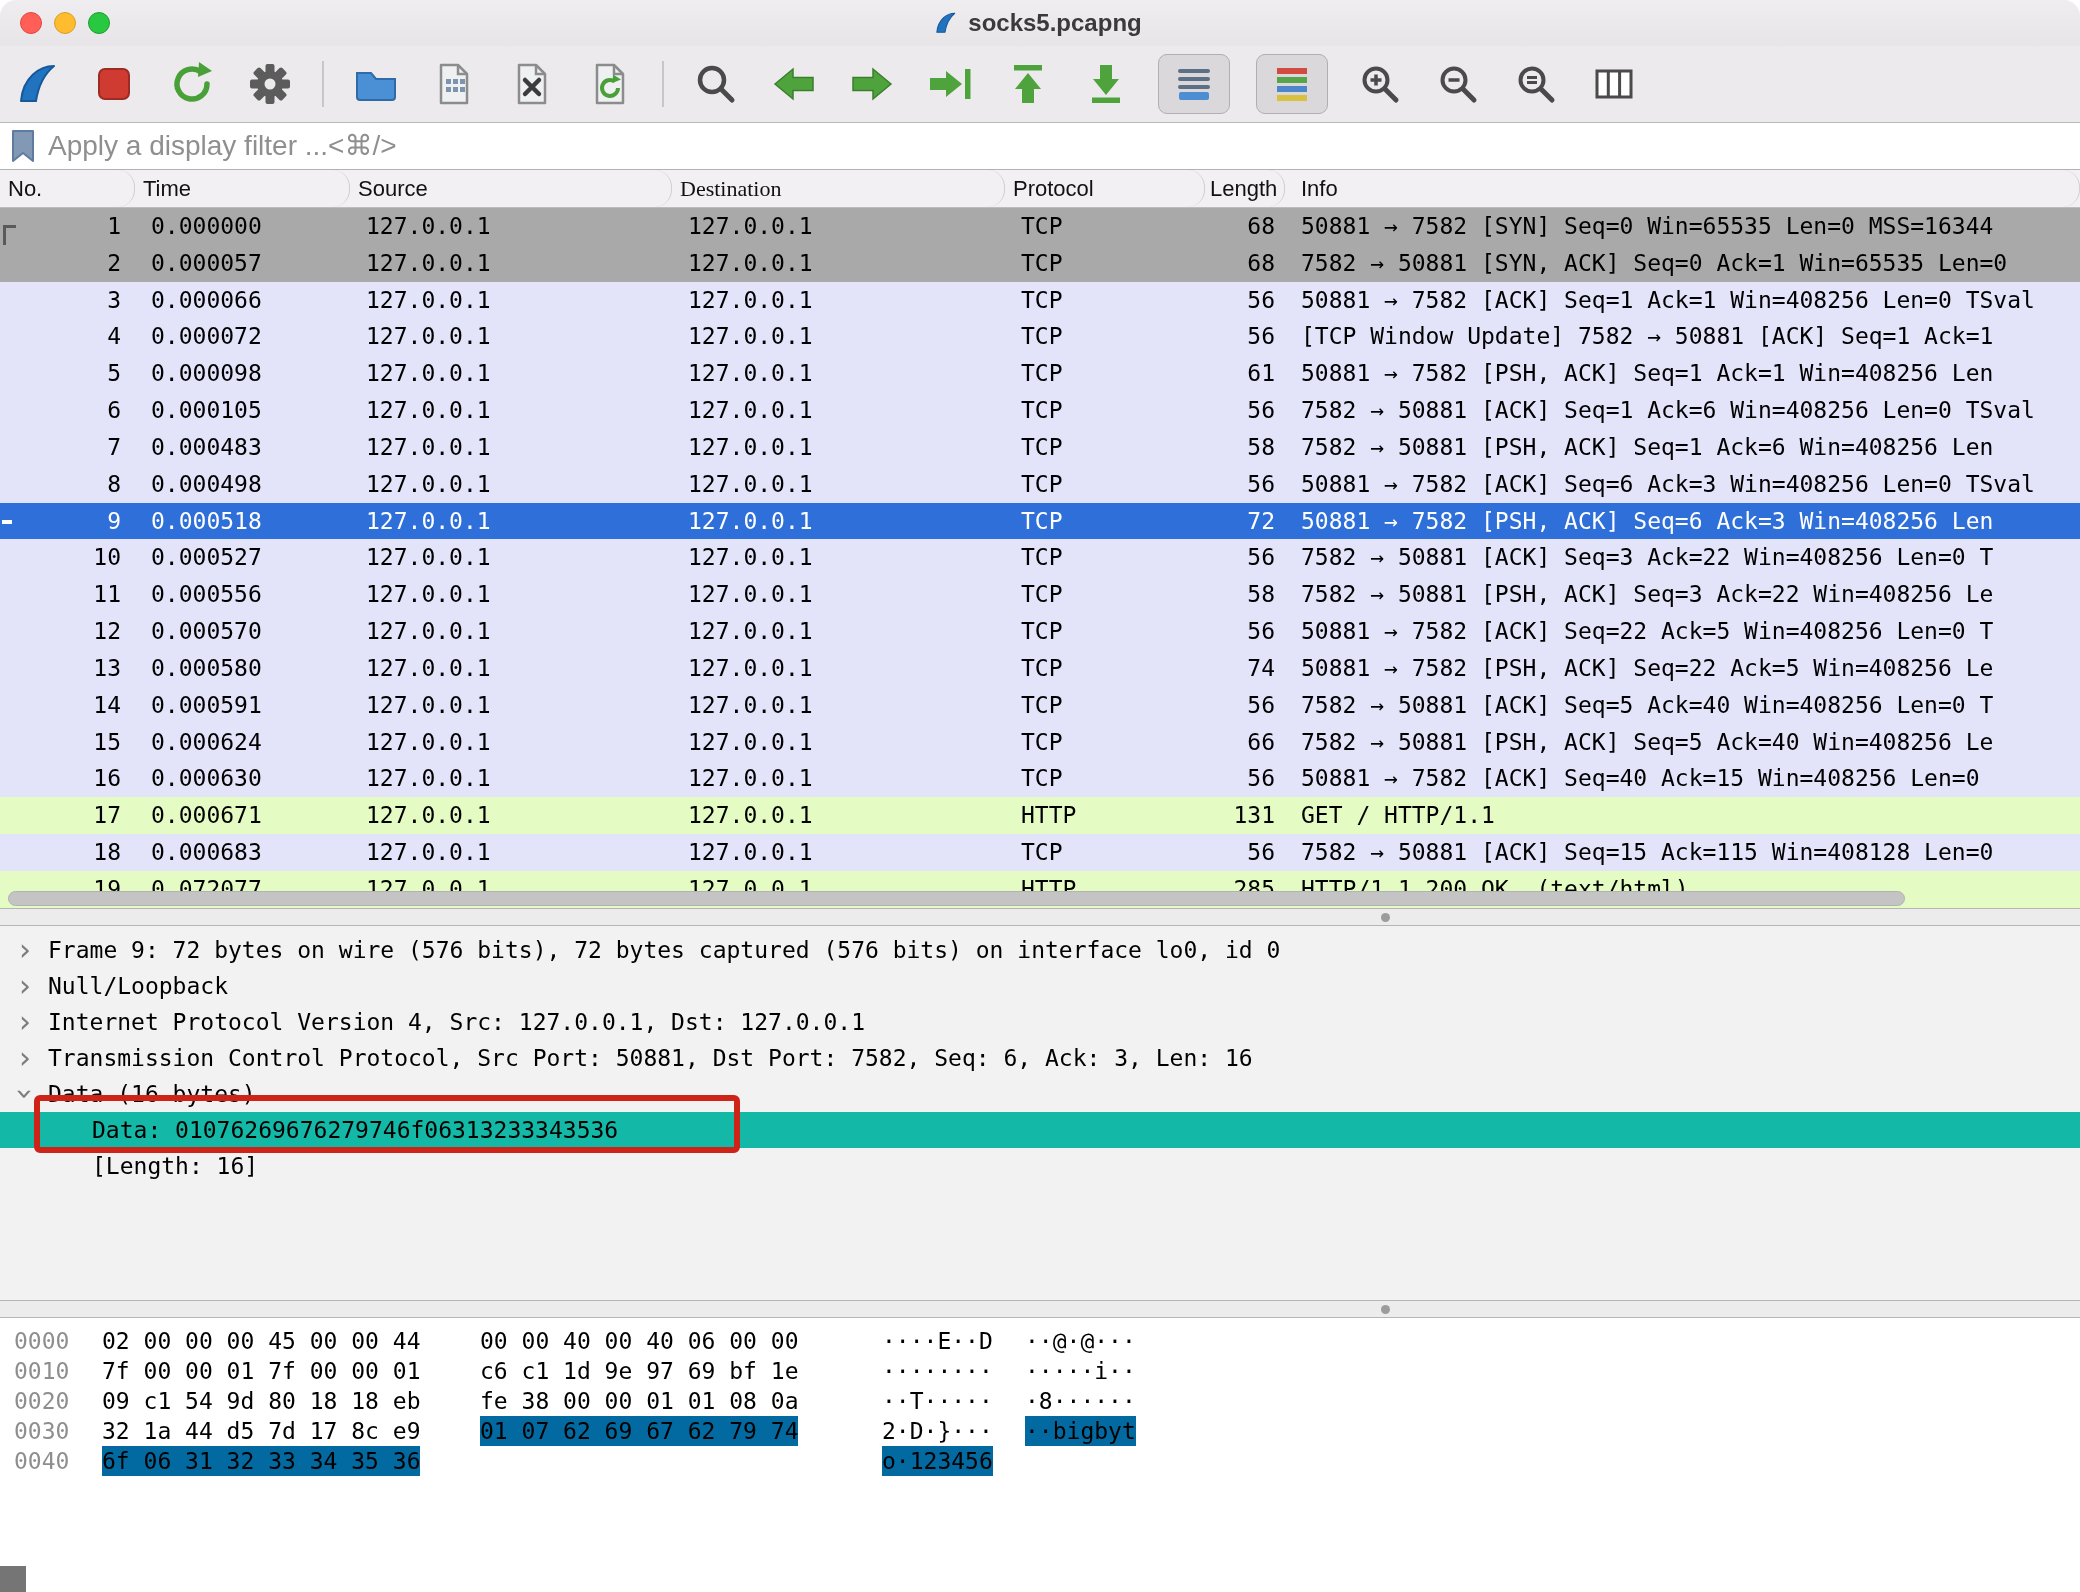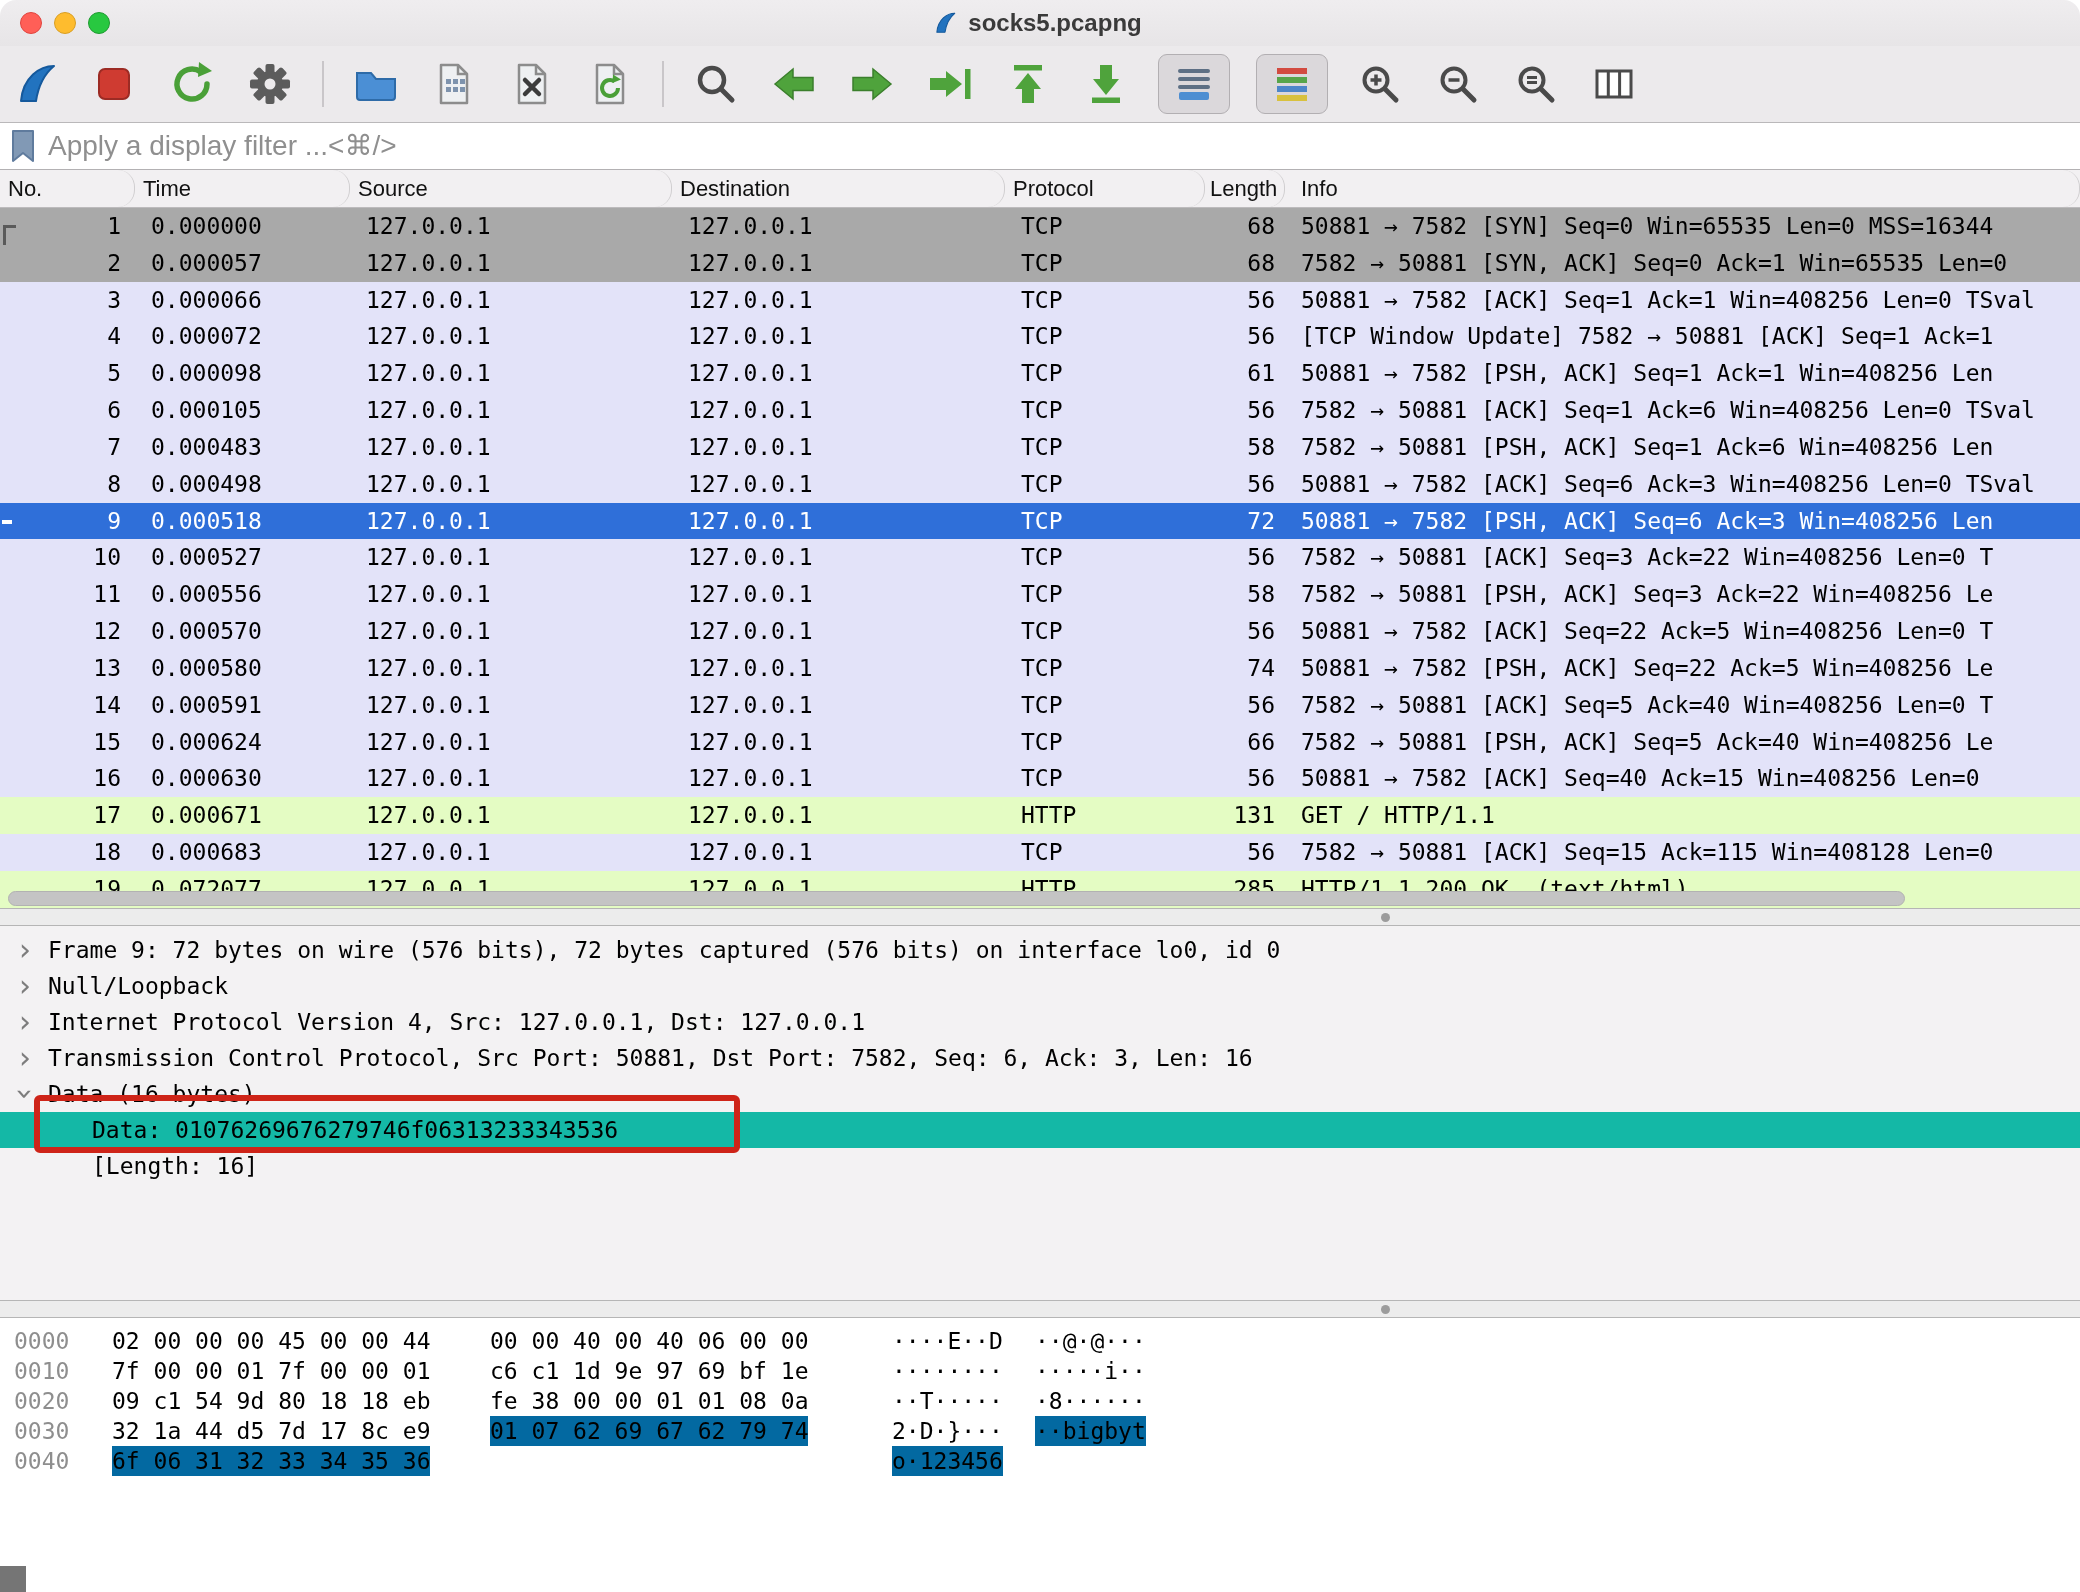--- a/index.html
+++ b/index.html
@@ -23,21 +23,21 @@
   .tsep { width:2px; height:46px; background:#c9c6c9; }
 
   
   .filterbar { height:48px; background:#fff; border-top:1px solid #bab8ba; border-bottom:1px solid #b3b1b3; display:flex; align-items:center; padding-left:10px; gap:12px; flex:0 0 48px; }
   .filter-input { flex:1; height:100%; border:none; outline:none; font-size:28px; font-family:"Liberation Sans",sans-serif; color:#333; background:transparent; }
   .filter-input::placeholder { color:#8f8f8f; }
 
   
   .pkt-header { height:38px; background:#f2f0f2; border-bottom:1px solid #bdbbbd; display:flex; font-size:22px; color:#111; line-height:37px; flex:0 0 38px; }
   .pkt-header .hc { border-right:1px solid #d0ced0; white-space:nowrap; overflow:hidden; padding-left:8px;border-radius:17px; }
-  .hc.no{width:135px;} .hc.time{width:215px;} .hc.src{width:322px;} .hc.dst{width:333px;} .hc.proto{width:200px;} .hc.len{width:80px;padding-left:5px;} .hc.info{flex:1;padding-left:16px;}
+  .hc.no{width:135px;} .hc.time{width:215px;} .hc.src{width:322px;} .hc.dst{width:333px;font-family:Liberation Serif, serif;} .hc.proto{width:200px;} .hc.len{width:80px;padding-left:5px;} .hc.info{flex:1;padding-left:16px;}
 
   .pkt-list { height:700px; flex:0 0 700px; background:#fff; position:relative; overflow:hidden; font-family:"DejaVu Sans Mono",monospace; font-size:23px; }
   .prow { display:flex; height:36.84px; line-height:36.84px; color:#000; position:relative; }
   .prow .c { white-space:pre; overflow:hidden; }
   .c.no{width:135px;text-align:right;padding-right:14px;}
   .c.time{width:215px;padding-left:16px;}
   .c.src{width:322px;padding-left:16px;}
   .c.dst{width:333px;padding-left:16px;}
   .c.proto{width:200px;padding-left:16px;}
   .c.len{width:80px;text-align:right;padding-right:10px;}
@@ -63,21 +63,21 @@
   .disclosure::before { content:"›"; display:inline-block; }
   .disclosure.expanded::before { transform:rotate(90deg); }
   .dtext { margin-left:8px; white-space:pre; }
   .annotation-box { position:absolute; left:34px; width:706px; border:6px solid #ce2418; border-radius:6px; pointer-events:none; z-index:5; }
 
   
   .hexpane { flex:1; background:#fff; padding-top:8px; font-family:"DejaVu Sans Mono",monospace; font-size:23px; color:#000; position:relative; overflow:hidden; }
   .hrow { display:flex; height:30px; line-height:30px; padding-left:14px; white-space:pre; }
   .hoff { width:56px; color:#8e8e8e; }
   .hg { display:inline-block; }
-  .hg.h1 { margin-left:42px; width:318px; }
+  .hg.h1 { margin-left:32px; width:318px; }
   .hg.h2 { margin-left:60px; width:318px; }
   .ha { display:inline-block; }
   .ha.a1 { margin-left:84px; width:111px; }
   .ha.a2 { margin-left:32px; width:111px; }
   .hl { background:#0369a1; }
 
   .corner-box { position:absolute; left:0; bottom:0; width:26px; height:26px; background:#757575; }
 </style>
 </head>
 <body>

